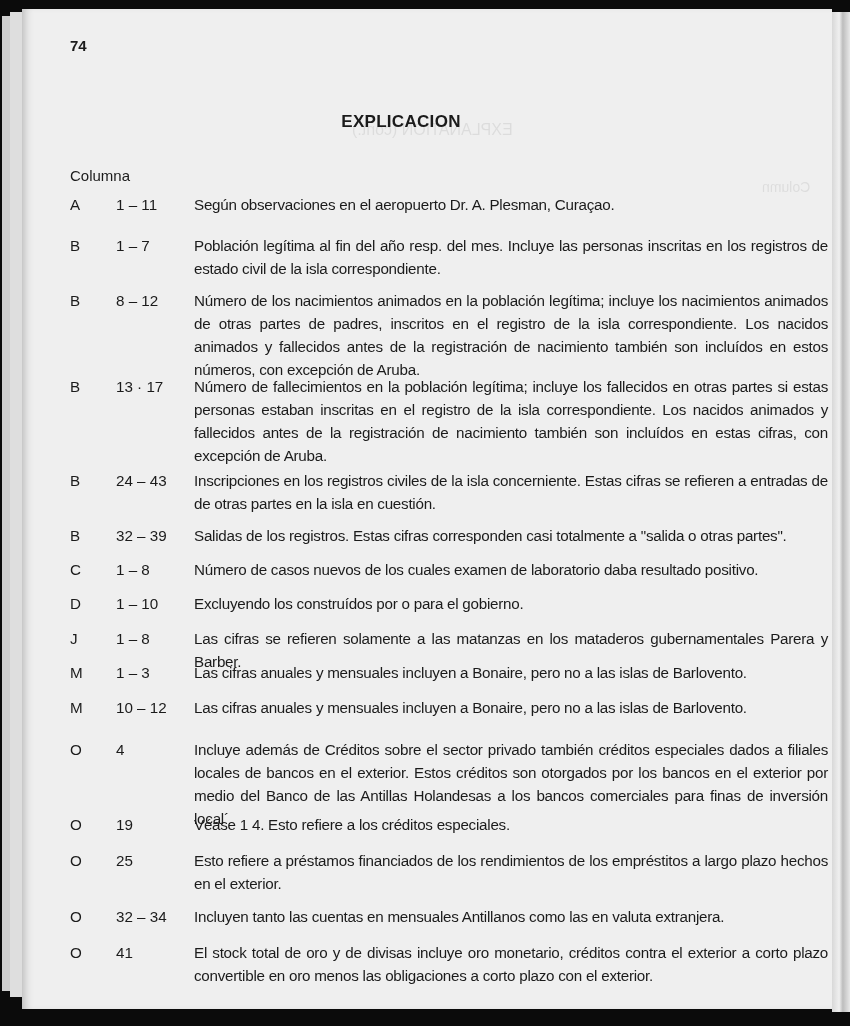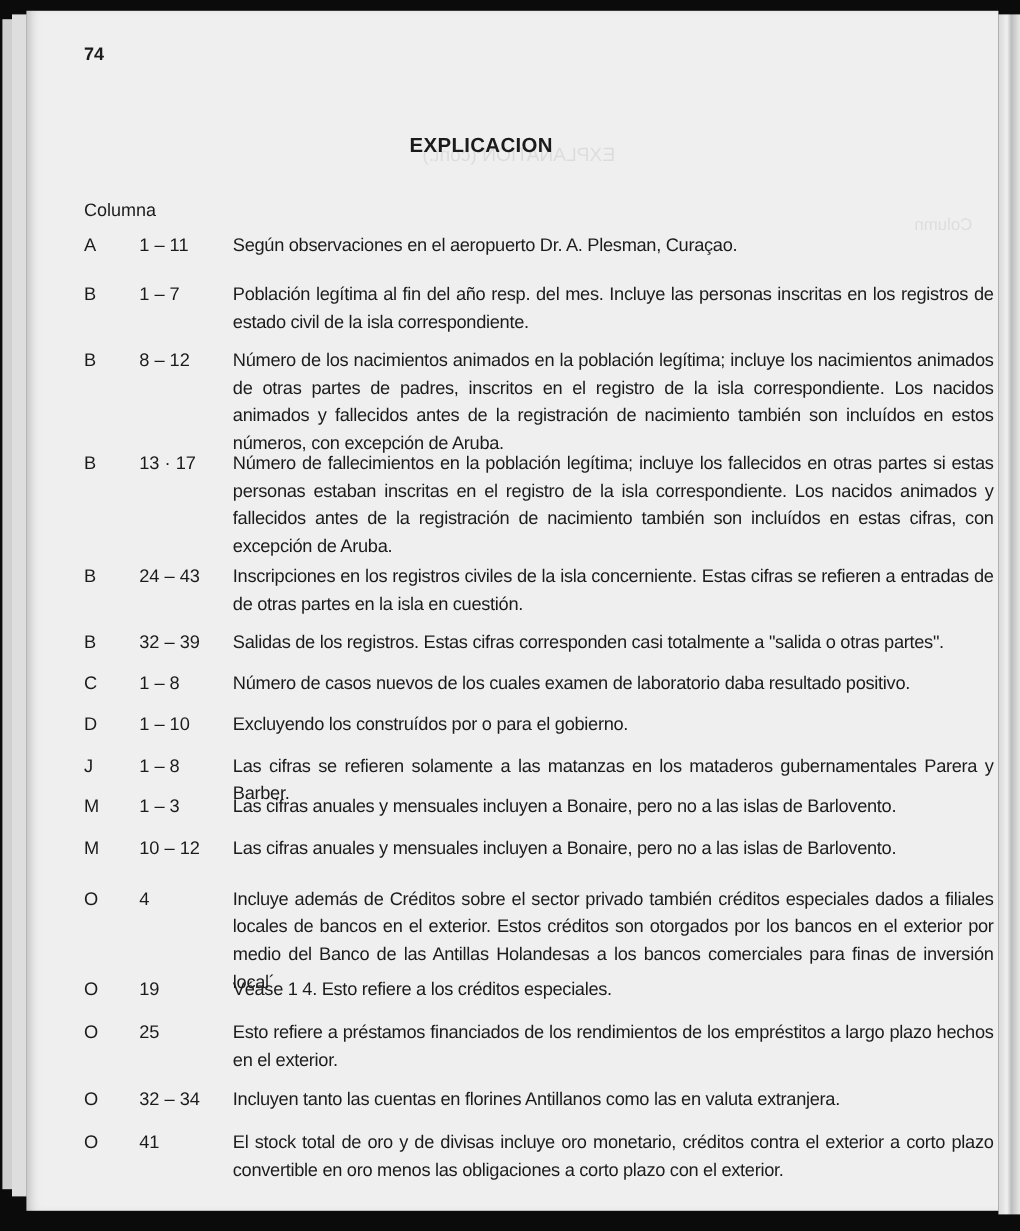--- a/index.html
+++ b/index.html
@@ -106,20 +106,20 @@
     <span class="text">Véase 1 4. Esto refiere a los créditos especiales.</span>
   </div>
   <div class="entry" style="top:840px;">
     <span class="letter">O</span>
     <span class="range">25</span>
     <span class="text">Esto refiere a préstamos financiados de los rendimientos de los empréstitos a largo plazo hechos en el exterior.</span>
   </div>
   <div class="entry" style="top:896px;">
     <span class="letter">O</span>
     <span class="range">32 – 34</span>
-    <span class="text">Incluyen tanto las cuentas en florines Antillanos como las en valuta extranjera.</span>
+    <span class="text">Incluyen tanto las cuentas en mensuales Antillanos como las en valuta extranjera.</span>
   </div>
   <div class="entry" style="top:932px;">
     <span class="letter">O</span>
     <span class="range">41</span>
     <span class="text">El stock total de oro y de divisas incluye oro monetario, créditos contra el exterior a corto plazo convertible en oro menos las obligaciones a corto plazo con el exterior.</span>
   </div>
 </div>
 
 </body></html>

